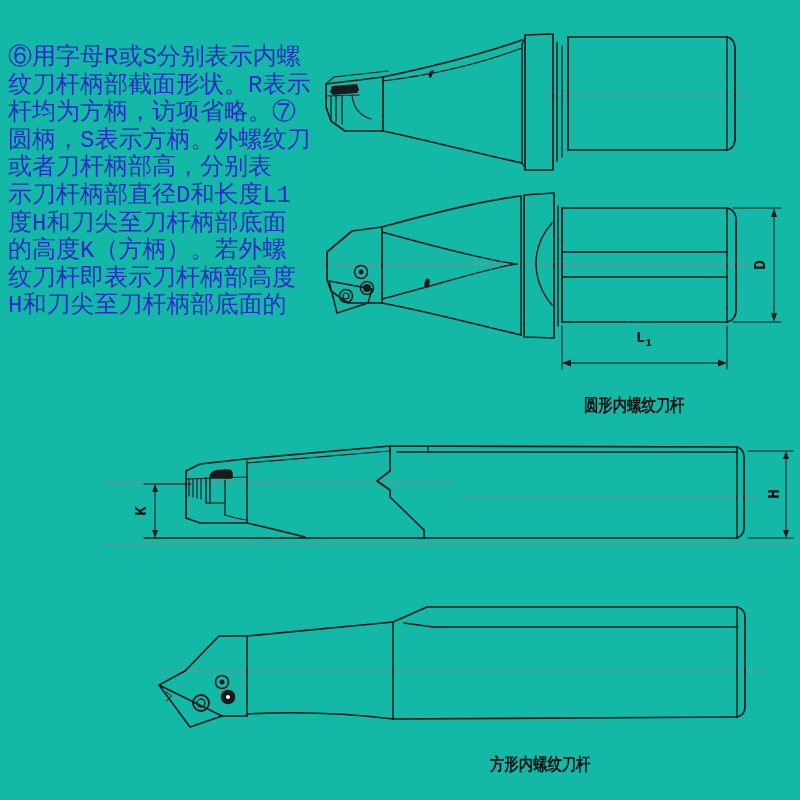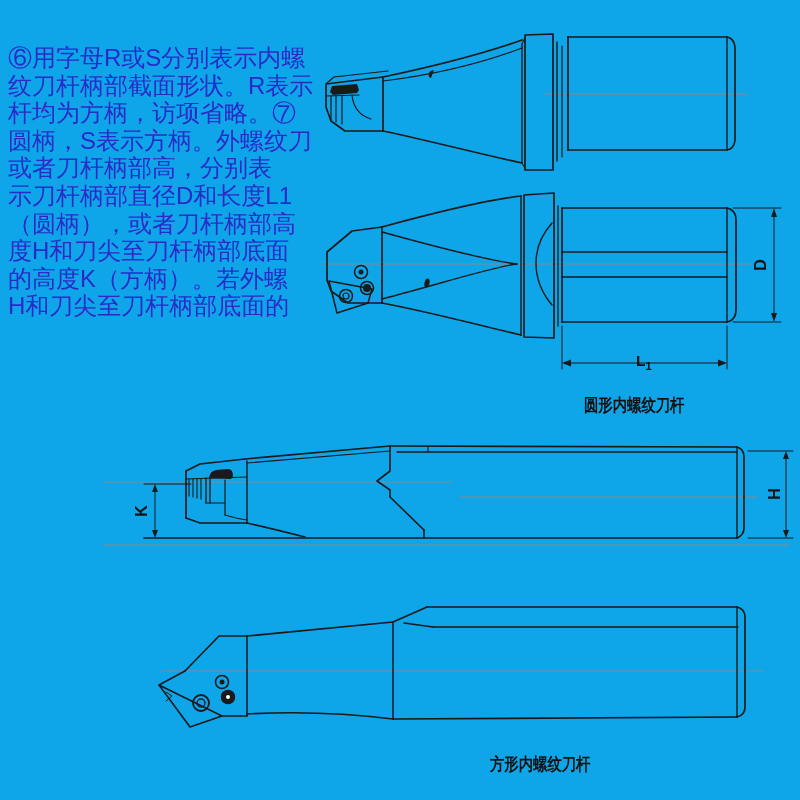--- a/index.html
+++ b/index.html
@@ -1,17 +1,17 @@
 <!DOCTYPE html>
 <html><head>
 <meta charset="utf-8">
 <style>
   html,body{margin:0;padding:0;background:#fff;}
-  #canvas{position:relative;width:800px;height:800px;background:#0ea5e9;overflow:hidden;
-          font-family:Liberation Sans, sans-serif;}
+  #canvas{position:relative;width:800px;height:800px;background:#14b8a6;overflow:hidden;
+          font-family:Liberation Mono, monospace;}
   #lineart{position:absolute;left:0;top:0;}
   .notes{position:absolute;left:8px;top:44px;color:#2a2ac8;font-size:24px;line-height:27.6px;
          font-weight:500;letter-spacing:0;white-space:nowrap;}
   .caption{position:absolute;color:#111;font-weight:700;font-size:17.5px;white-space:nowrap;
            transform:scaleX(0.82);transform-origin:left top;}
   .dim-rot{position:absolute;width:26px;height:26px;display:flex;align-items:center;justify-content:center;
            transform:rotate(-90deg);color:#111;font-weight:700;font-size:16px;}
   .dim-h{position:absolute;color:#111;font-weight:700;font-size:15.5px;}
   .dim-h sub{font-size:11px;}
 </style>
@@ -186,27 +186,27 @@
     </g>
   </svg>
 
   <div class="notes">
     <div>⑥用字母R或S分别表示内螺</div>
     <div>纹刀杆柄部截面形状。R表示</div>
     <div>杆均为方柄，访项省略。⑦</div>
     <div>圆柄，S表示方柄。外螺纹刀</div>
     <div>或者刀杆柄部高，分别表</div>
     <div>示刀杆柄部直径D和长度L1</div>
-    <div>（圆柄），或者刀杆柄部高</div>
     <div>度H和刀尖至刀杆柄部底面</div>
     <div>的高度K（方柄）。若外螺</div>
+    <div>纹刀杆即表示刀杆柄部高度</div>
     <div>H和刀尖至刀杆柄部底面的</div>
   </div>
 
   <div class="caption" style="left:584px;top:393px;">圆形内螺纹刀杆</div>
   <div class="caption" style="left:490px;top:752px;">方形内螺纹刀杆</div>
 
   <div class="dim-rot" style="left:748px;top:252px;">D</div>
-  <div class="dim-h" style="left:636px;top:352px;"><span>L</span><sub>1</sub></div>
+  <div class="dim-h" style="left:636px;top:329px;"><span>L</span><sub>1</sub></div>
   <div class="dim-rot" style="left:129px;top:498px;">K</div>
   <div class="dim-rot" style="left:762px;top:481px;">H</div>
 
 </div>
 
 </body></html>

